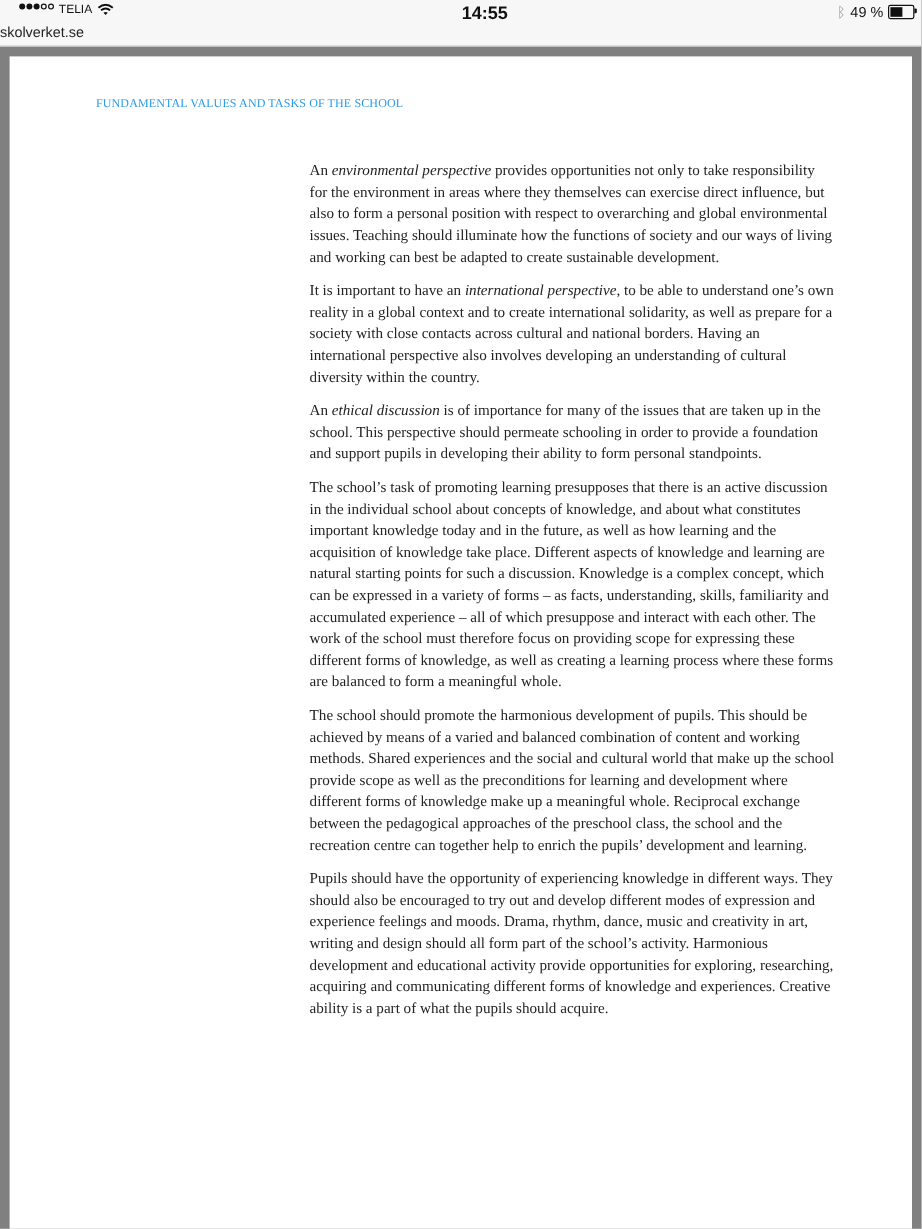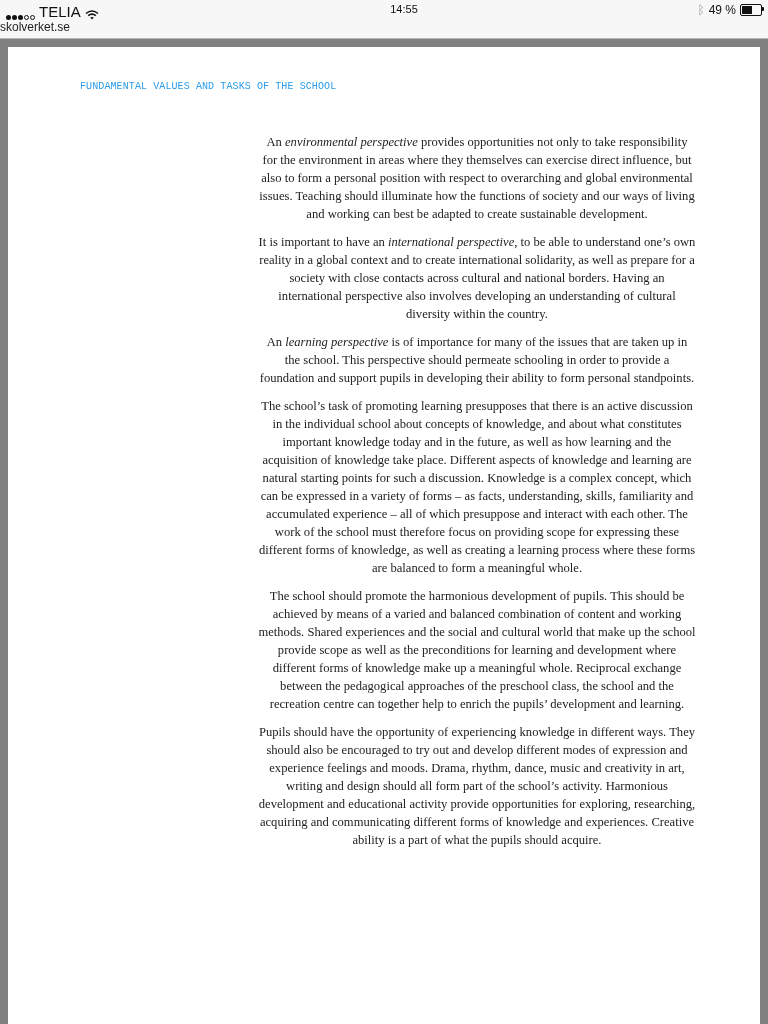--- a/index.html
+++ b/index.html
@@ -9,48 +9,48 @@
     font-family:"Liberation Serif", serif;
     position:relative;
   }
   .statusbar {
     position:absolute; left:0; top:0; width:768px; height:38px;
     background:#f7f7f7;
     border-bottom:1px solid #b8b8b8;
     font-family:"Liberation Sans", sans-serif;
     color:#111;
   }
-  .sb-left { position:absolute; left:6px; top:3px; font-size:15px; display:flex; align-items:flex-end; gap:4px; }
+  .sb-left { position:absolute; left:16px; top:3px; font-size:10px; display:flex; align-items:flex-start; gap:4px; }
   .signal { display:flex; gap:1px; align-items:center; }
   .dot { width:5px; height:5px; border-radius:50%; background:#111; box-sizing:border-box; }
   .dot.off { background:transparent; border:1px solid #111; }
   .wifi { width:14px; height:10px; }
-  .sb-time { position:absolute; left:0; right:0; top:3px; text-align:center; font-size:11px; font-weight:normal;margin-left:40px; }
+  .sb-time { position:absolute; left:0; right:0; top:3px; text-align:center; font-size:15px; font-weight:bold;margin-left:40px; }
   .sb-url { position:absolute; left:0; right:0; top:20px; text-align:left; font-size:12px; color:#222; }
   .sb-right { position:absolute; right:6px; top:3px; font-size:12px; display:flex; align-items:center; gap:4px; }
   .bt { color:#999; font-size:12px; }
   .battery { width:18px; height:8px; border:1px solid #111; border-radius:2px; position:relative; padding:1px; box-sizing:content-box; }
   .battery-fill { height:8px; background:#111; }
   .battery:after { content:""; position:absolute; right:-3px; top:2px; width:2px; height:4px; background:#111; border-radius:0 1px 1px 0; }
 
   .page {
     position:absolute; left:8px; top:47px; width:752px; height:990px;
     background:#ffffff;
   }
   .section-header {
     position:absolute; left:72px; top:34px;
-    font-family:Liberation Mono, monospace;
+    font-family:Liberation Serif, serif;
     font-size:10px; letter-spacing:0.1px;
     color:#2b9be8;
   }
   .content {
     position:absolute; left:250px; top:86px; width:438px;
     font-size:12.6px; line-height:18px; color:#222;
   }
-  .content p { margin:0 0 10px 0;text-align:center; }
+  .content p { margin:0 0 10px 0; }
   .content em { font-style:italic; }
 </style>
 </head>
 <body>
 
 <div class="statusbar">
   <div class="sb-left">
     <span class="signal">
       <span class="dot"></span>
         <span class="dot"></span>
@@ -74,18 +74,18 @@
       <div class="battery-fill" id="battery-fill" style="width: 54%;"></div>
     </span>
   </div>
 </div>
 
 <div class="page">
   <div class="section-header">FUNDAMENTAL VALUES AND TASKS OF THE SCHOOL</div>
   <div class="content">
     <p><span>An </span><em>environmental perspective</em><span> provides opportunities not only to take responsibility for the environment in areas where they themselves can exercise direct influence, but also to form a personal position with respect to overarching and global environmental issues. Teaching should illuminate how the functions of society and our ways of living and working can best be adapted to create sustainable development.</span></p>
     <p><span>It is important to have an </span><em>international perspective</em><span>, to be able to understand one’s own reality in a global context and to create international solidarity, as well as prepare for a society with close contacts across cultural and national borders. Having an international perspective also involves developing an understanding of cultural diversity within the country.</span></p>
-    <p><span>An </span><em>learning perspective</em><span> is of importance for many of the issues that are taken up in the school. This perspective should permeate schooling in order to provide a foundation and support pupils in developing their ability to form personal standpoints.</span></p>
+    <p><span>An </span><em>ethical discussion</em><span> is of importance for many of the issues that are taken up in the school. This perspective should permeate schooling in order to provide a foundation and support pupils in developing their ability to form personal standpoints.</span></p>
     <p>The school’s task of promoting learning presupposes that there is an active discussion in the individual school about concepts of knowledge, and about what constitutes important knowledge today and in the future, as well as how learning and the acquisition of knowledge take place. Different aspects of knowledge and learning are natural starting points for such a discussion. Knowledge is a complex concept, which can be expressed in a variety of forms – as facts, understanding, skills, familiarity and accumulated experience – all of which presuppose and interact with each other. The work of the school must therefore focus on providing scope for expressing these different forms of knowledge, as well as creating a learning process where these forms are balanced to form a meaningful whole.</p>
     <p>The school should promote the harmonious development of pupils. This should be achieved by means of a varied and balanced combination of content and working methods. Shared experiences and the social and cultural world that make up the school provide scope as well as the preconditions for learning and development where different forms of knowledge make up a meaningful whole. Reciprocal exchange between the pedagogical approaches of the preschool class, the school and the recreation centre can together help to enrich the pupils’ development and learning.</p>
     <p>Pupils should have the opportunity of experiencing knowledge in different ways. They should also be encouraged to try out and develop different modes of expression and experience feelings and moods. Drama, rhythm, dance, music and creativity in art, writing and design should all form part of the school’s activity. Harmonious development and educational activity provide opportunities for exploring, researching, acquiring and communicating different forms of knowledge and experiences. Creative ability is a part of what the pupils should acquire.</p>
   </div>
 </div>
 
 </body></html>

